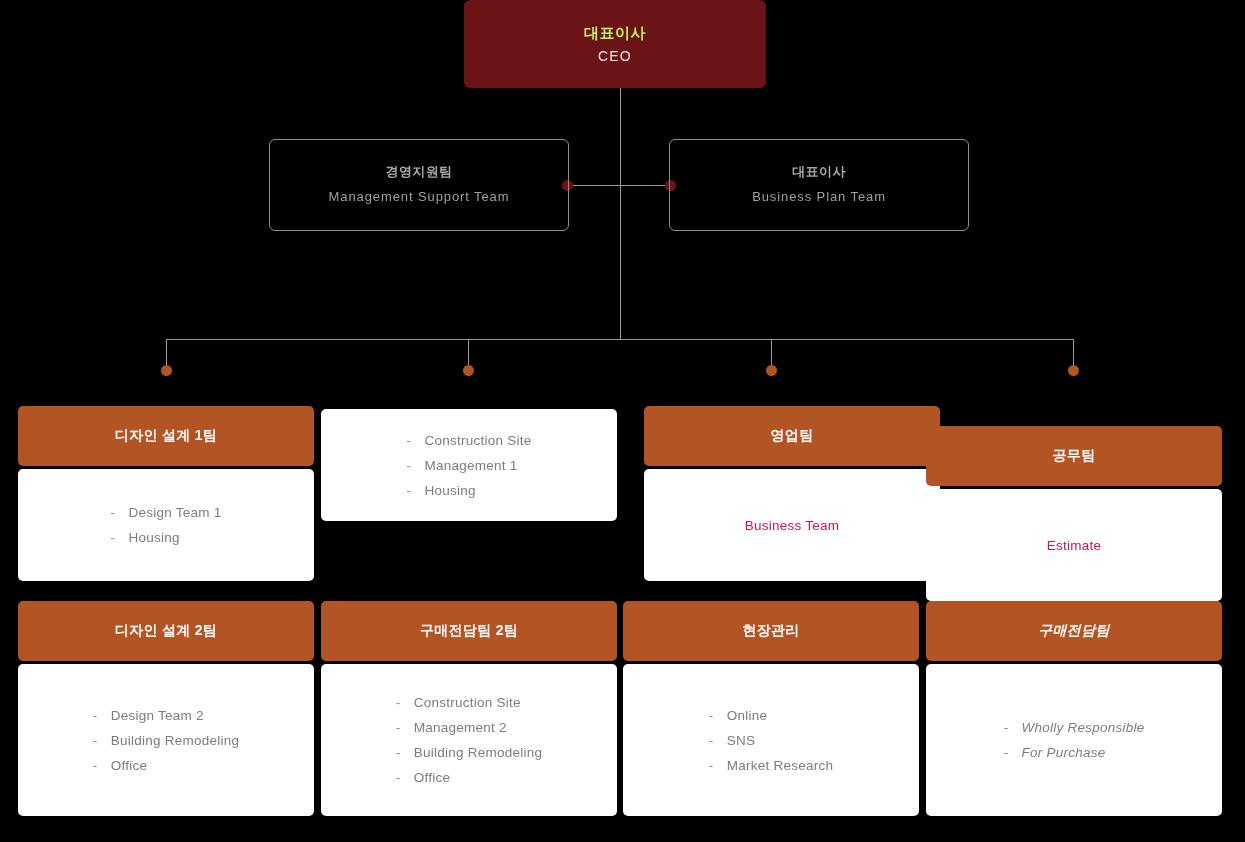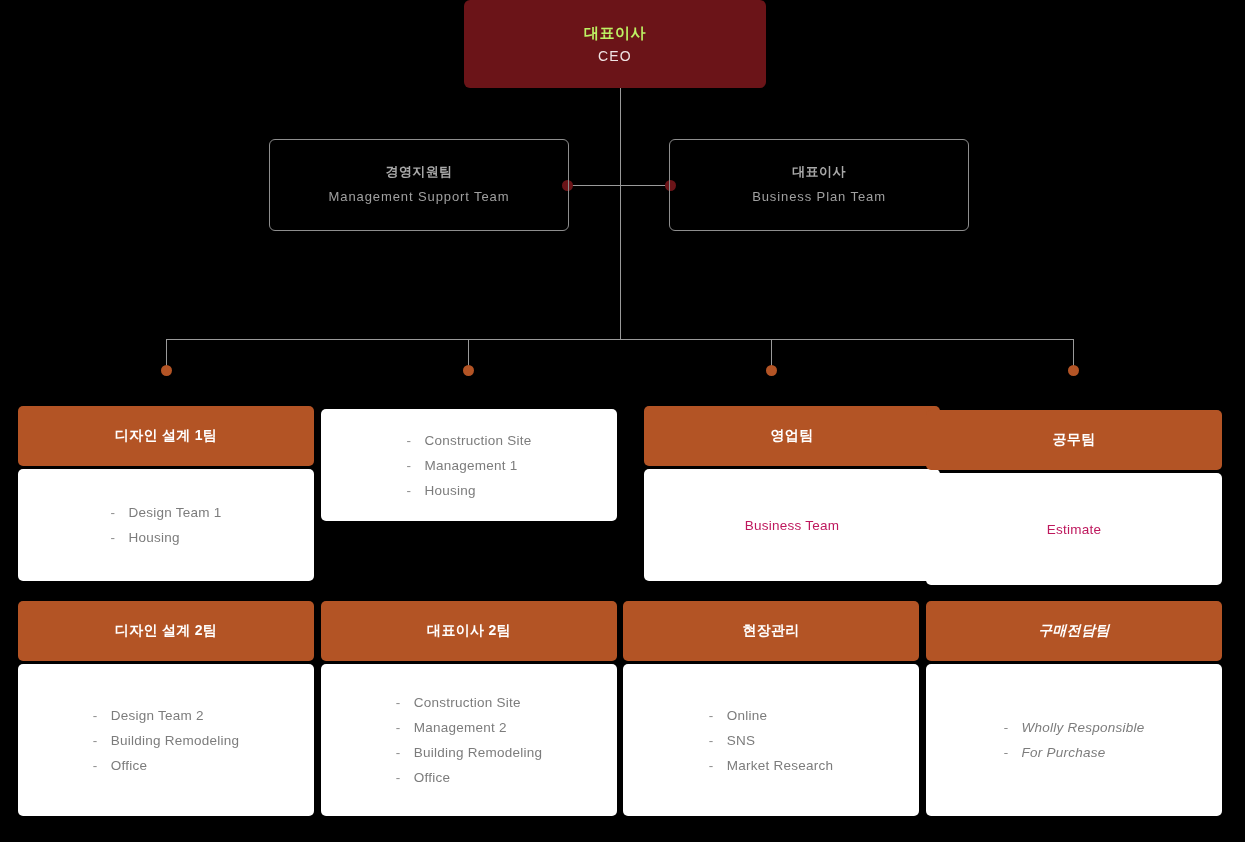--- a/index.html
+++ b/index.html
@@ -226,21 +226,21 @@
         </div>
       </div>
       <div class="team-card" style="left: 623px; top: 406px; margin-left: 21px;">
         <div class="team-header">
           <span class="team-header-label">영업팀</span>
         </div>
         <div class="team-body row1">
           <div class="plain-text">Business Team</div>
         </div>
       </div>
-      <div class="team-card" style="left: 926px; top: 410px;">
+      <div class="team-card" style="left: 926px; top: 426px;">
         <div class="team-header">
           <span class="team-header-label">공무팀</span>
         </div>
         <div class="team-body row1">
           <div class="plain-text">Estimate</div>
         </div>
       </div>
       <div class="team-card" style="left: 18px; top: 601px;">
         <div class="team-header">
           <span class="team-header-label">디자인 설계 2팀</span>
@@ -248,21 +248,21 @@
         <div class="team-body row2">
           <ul class="bullet-list">
             <li><span class="dash">-</span><span>Design Team 2</span></li>
             <li><span class="dash">-</span><span>Building Remodeling</span></li>
             <li><span class="dash">-</span><span>Office</span></li>
           </ul>
         </div>
       </div>
       <div class="team-card" style="left: 321px; top: 601px;">
         <div class="team-header">
-          <span class="team-header-label">대표이사 2팀</span>
+          <span class="team-header-label">구매전담팀 2팀</span>
         </div>
         <div class="team-body row2">
           <ul class="bullet-list">
             <li><span class="dash">-</span><span>Construction Site</span></li>
             <li><span class="dash">-</span><span>Management 2</span></li>
             <li><span class="dash">-</span><span>Building Remodeling</span></li>
             <li><span class="dash">-</span><span>Office</span></li>
           </ul>
         </div>
       </div>

